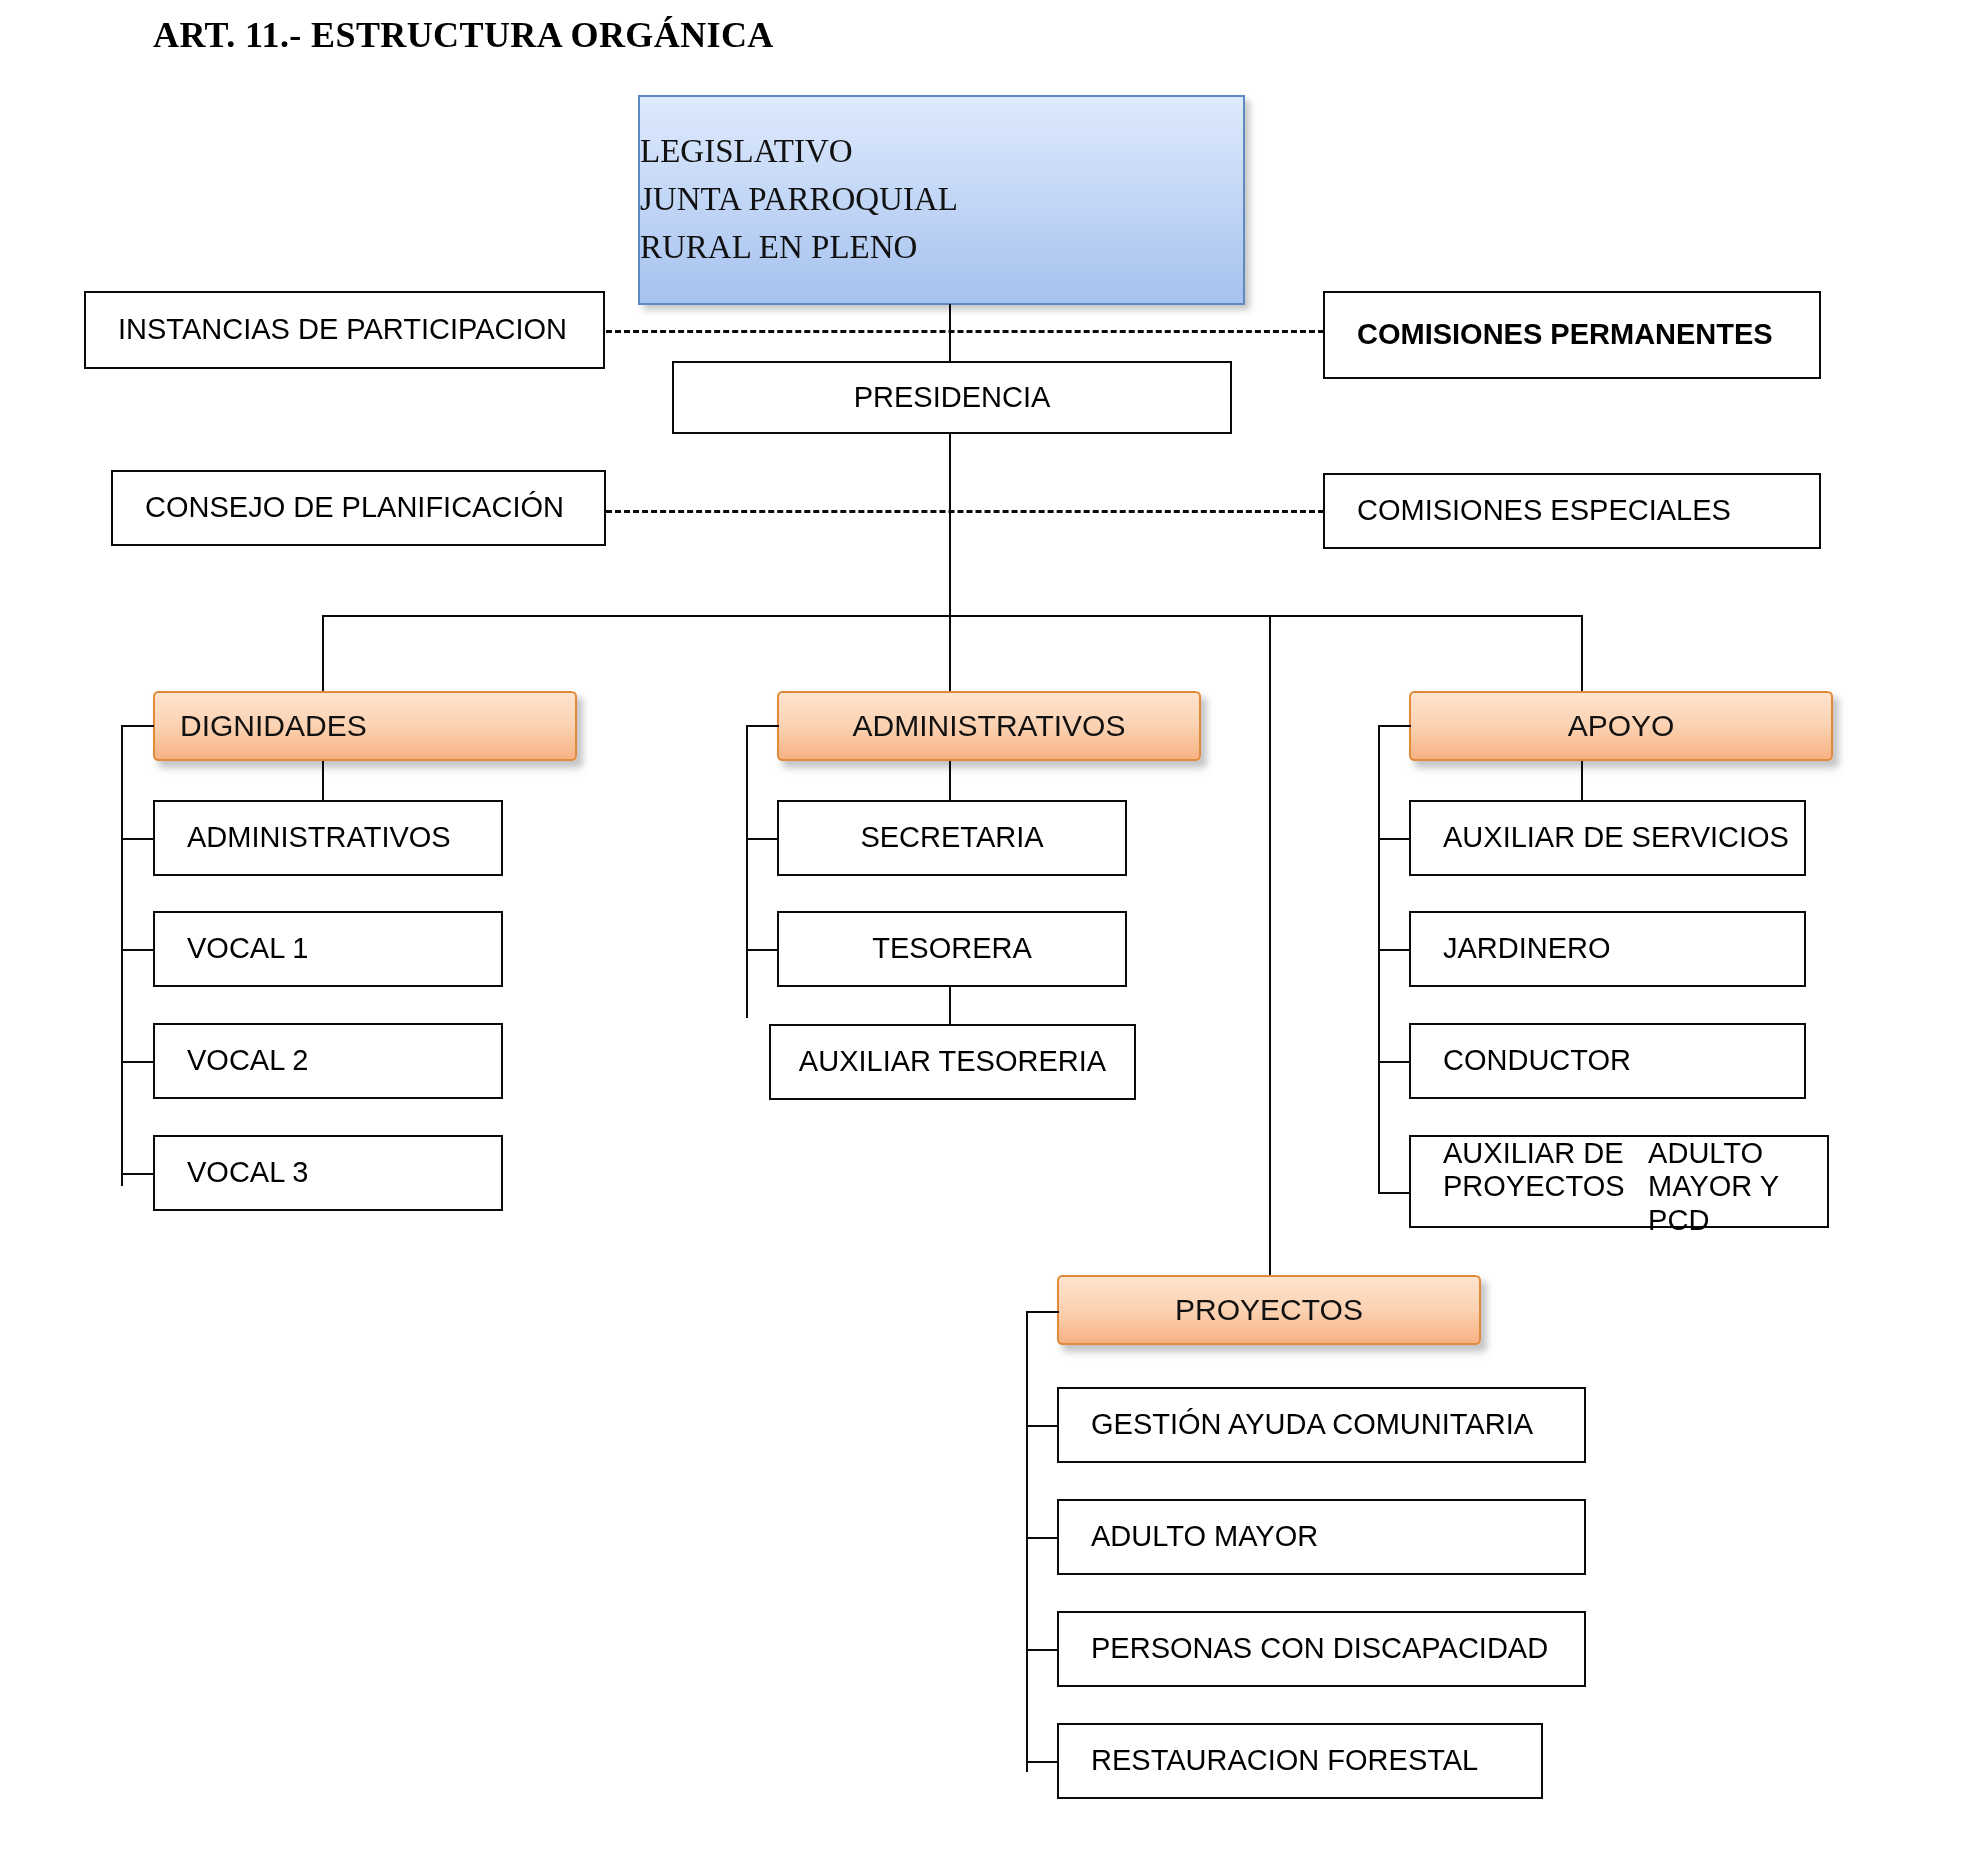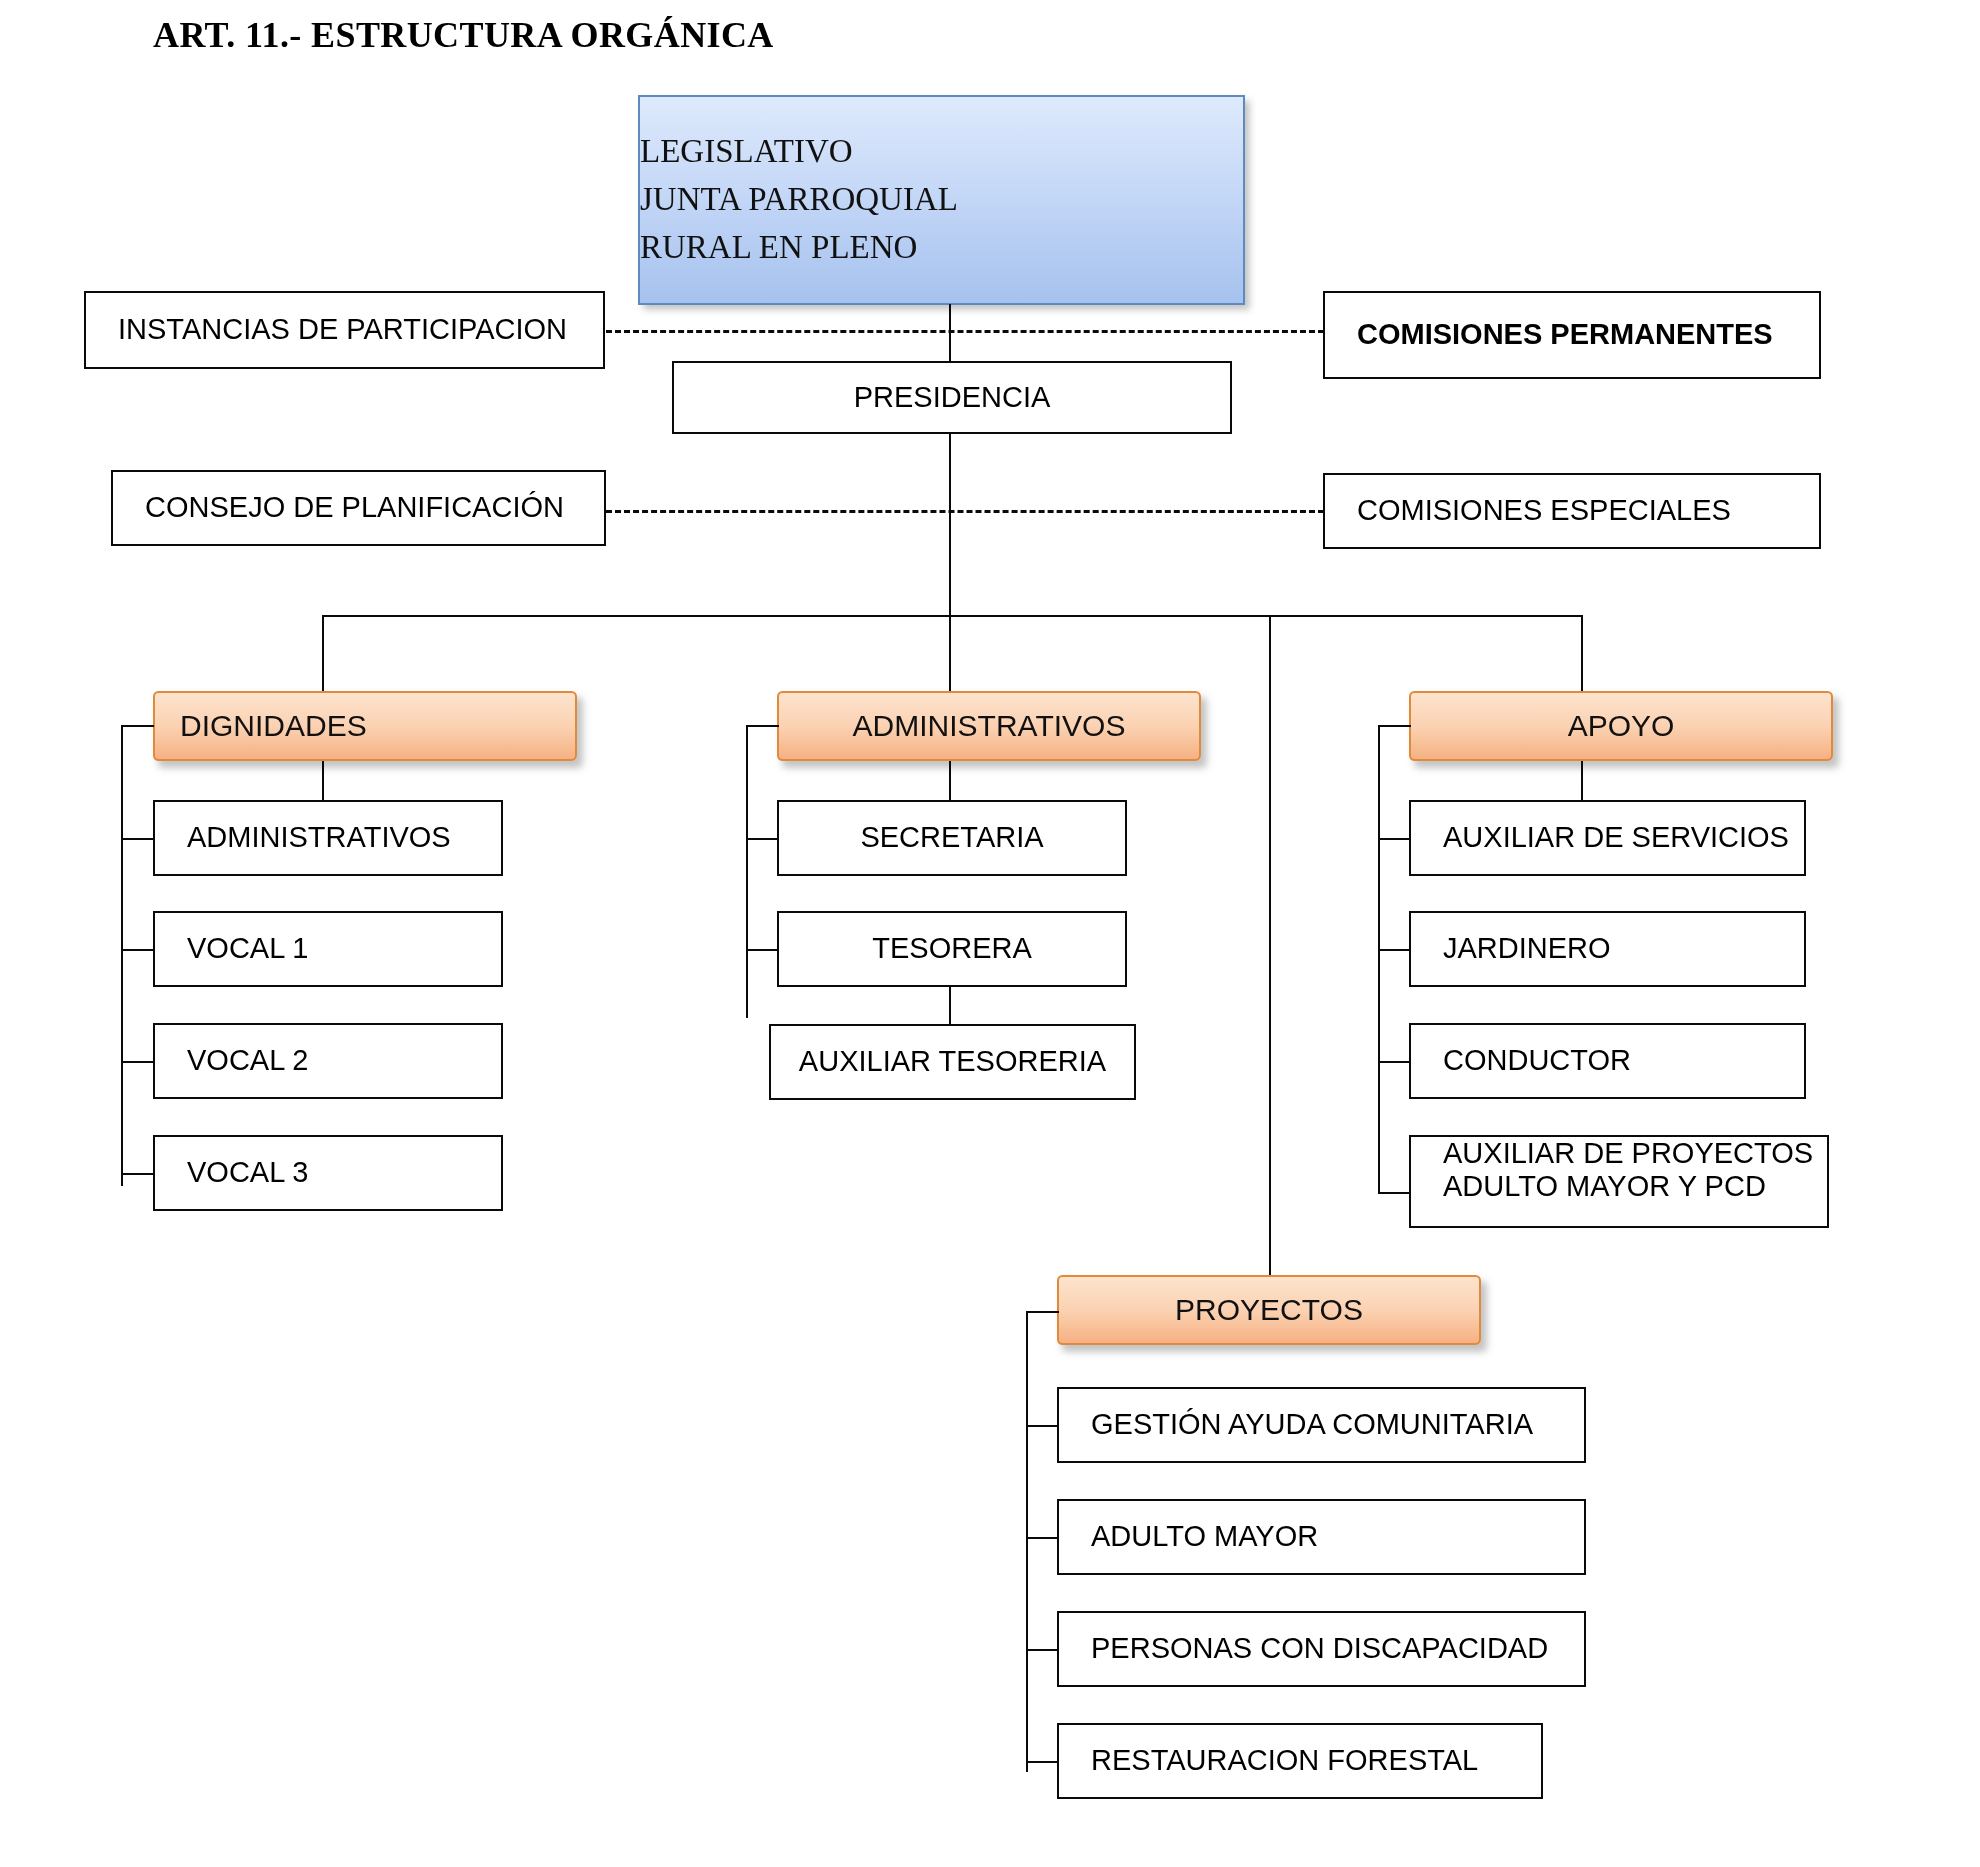--- a/index.html
+++ b/index.html
@@ -85,21 +85,21 @@
   .hline {
     position: absolute;
     height: 2.3px;
     background: #0a0a0a;
   }
   .dashline {
     position: absolute;
     height: 0;
     border-top: 3.9px dashed #0a0a0a;
   }
-  .two-line { flex-direction: column; align-items: flex-start; justify-content: center; }
+  .two-line { flex-direction: row; align-items: flex-start; justify-content: center; }
   .two-line span { display: block; }
 </style>
 </head>
 <body>
 
 <div id="page">
 
   <div class="doc-title">ART. 11.- ESTRUCTURA ORGÁNICA</div>
 
   <div class="node-blue" style="left:610px; top:95px; width:607px; height:210px;">

